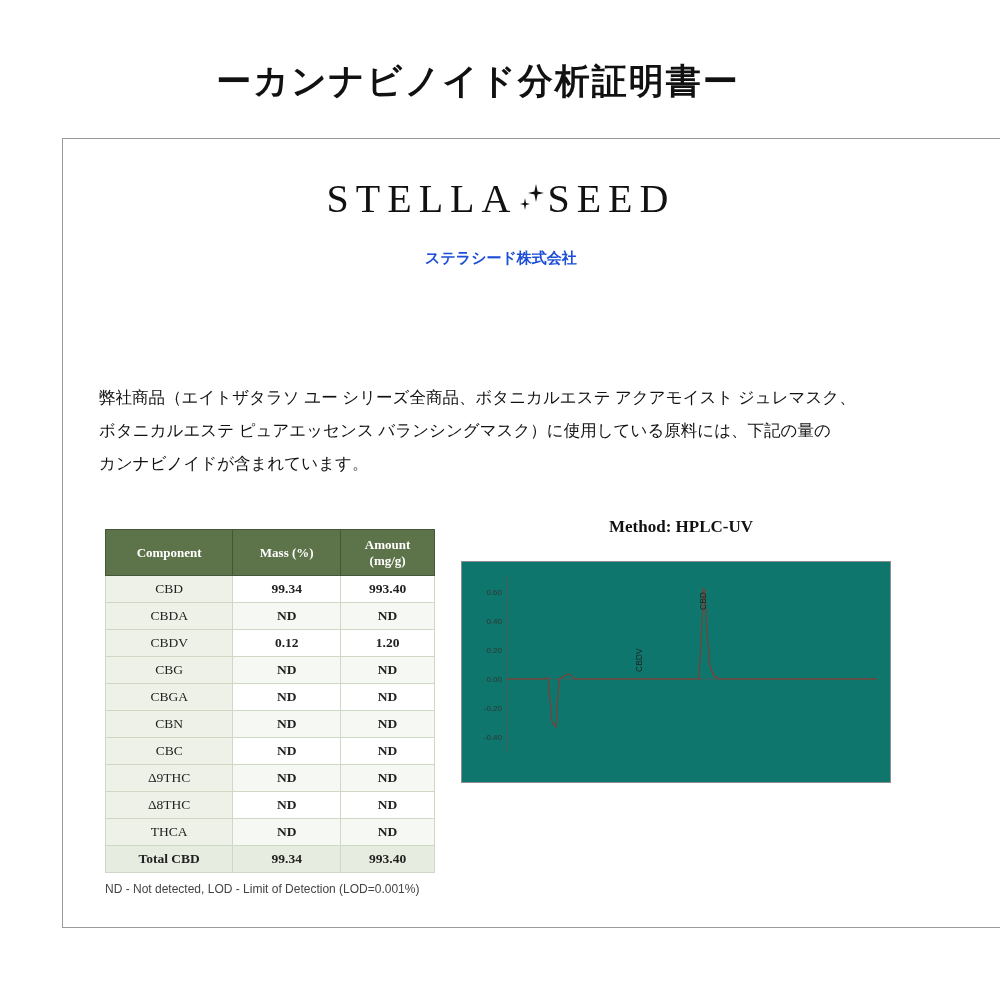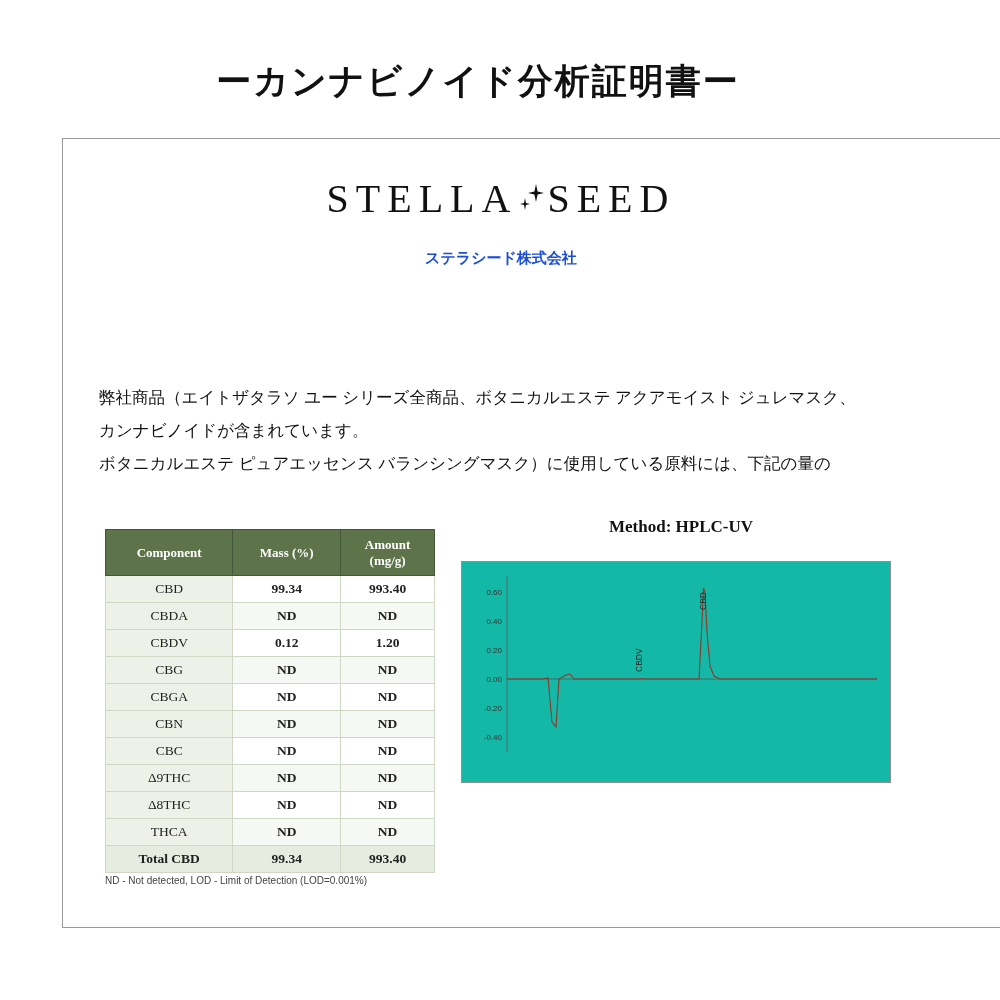--- a/index.html
+++ b/index.html
@@ -131,22 +131,22 @@
     font-weight: 400;
   }
   table.profile tr.alt td.val { background: #f6f8f3; }
   table.profile td.val { background: #ffffff; font-weight: 700; }
   table.profile tr.total td {
     background: #e6ecdf;
     font-weight: 700;
   }
   table.profile tr.total td.name { background: #e6ecdf; }
   .footnote {
-    margin-top: 2px;
-    font-size: 10px;
+    margin-top: 9px;
+    font-size: 12px;
     color: #444;
     font-family: "Liberation Sans", sans-serif;
   }
   
   .right-col {
     position: absolute;
     left: 398px;
     top: 378px;
     width: 440px;
   }
@@ -156,21 +156,21 @@
     font-weight: 700;
     font-size: 17px;
     color: #111;
   }
   .chart-box {
     margin-top: 24px;
     width: 430px;
     height: 222px;
     border: 1px solid #8f8f8f;
     box-sizing: border-box;
-    background: #14b8a6;
+    background: #0f766e;
     position: relative;
   }
   .chart-box svg { display: block; }
 </style>
 </head>
 <body>
 
 <div class="page">
 
   <div class="doc-title">ーカンナビノイド分析証明書ー</div>
@@ -186,22 +186,22 @@
             <path d="M8 16 L9 21 L13 22 L9 23 L8 28 L7 23 L3 22 L7 21 Z" fill="#111"></path>
           </svg>
         </span>
         <span>SEED</span>
       </div>
       <div class="brand-company">ステラシード株式会社</div>
     </div>
 
     <div class="intro">
       <div>弊社商品（エイトザタラソ ユー シリーズ全商品、ボタニカルエステ アクアモイスト ジュレマスク、</div>
+      <div>ボタニカルエステ ピュアエッセンス バランシングマスク）に使用している原料には、下記の量の</div>
       <div>カンナビノイドが含まれています。</div>
-      <div>ボタニカルエステ ピュアエッセンス バランシングマスク）に使用している原料には、下記の量の</div>
     </div>
 
     <div class="left-col">
 
       <table class="profile">
         <thead>
           <tr>
             <th>
               <span>Component</span>
             </th>

